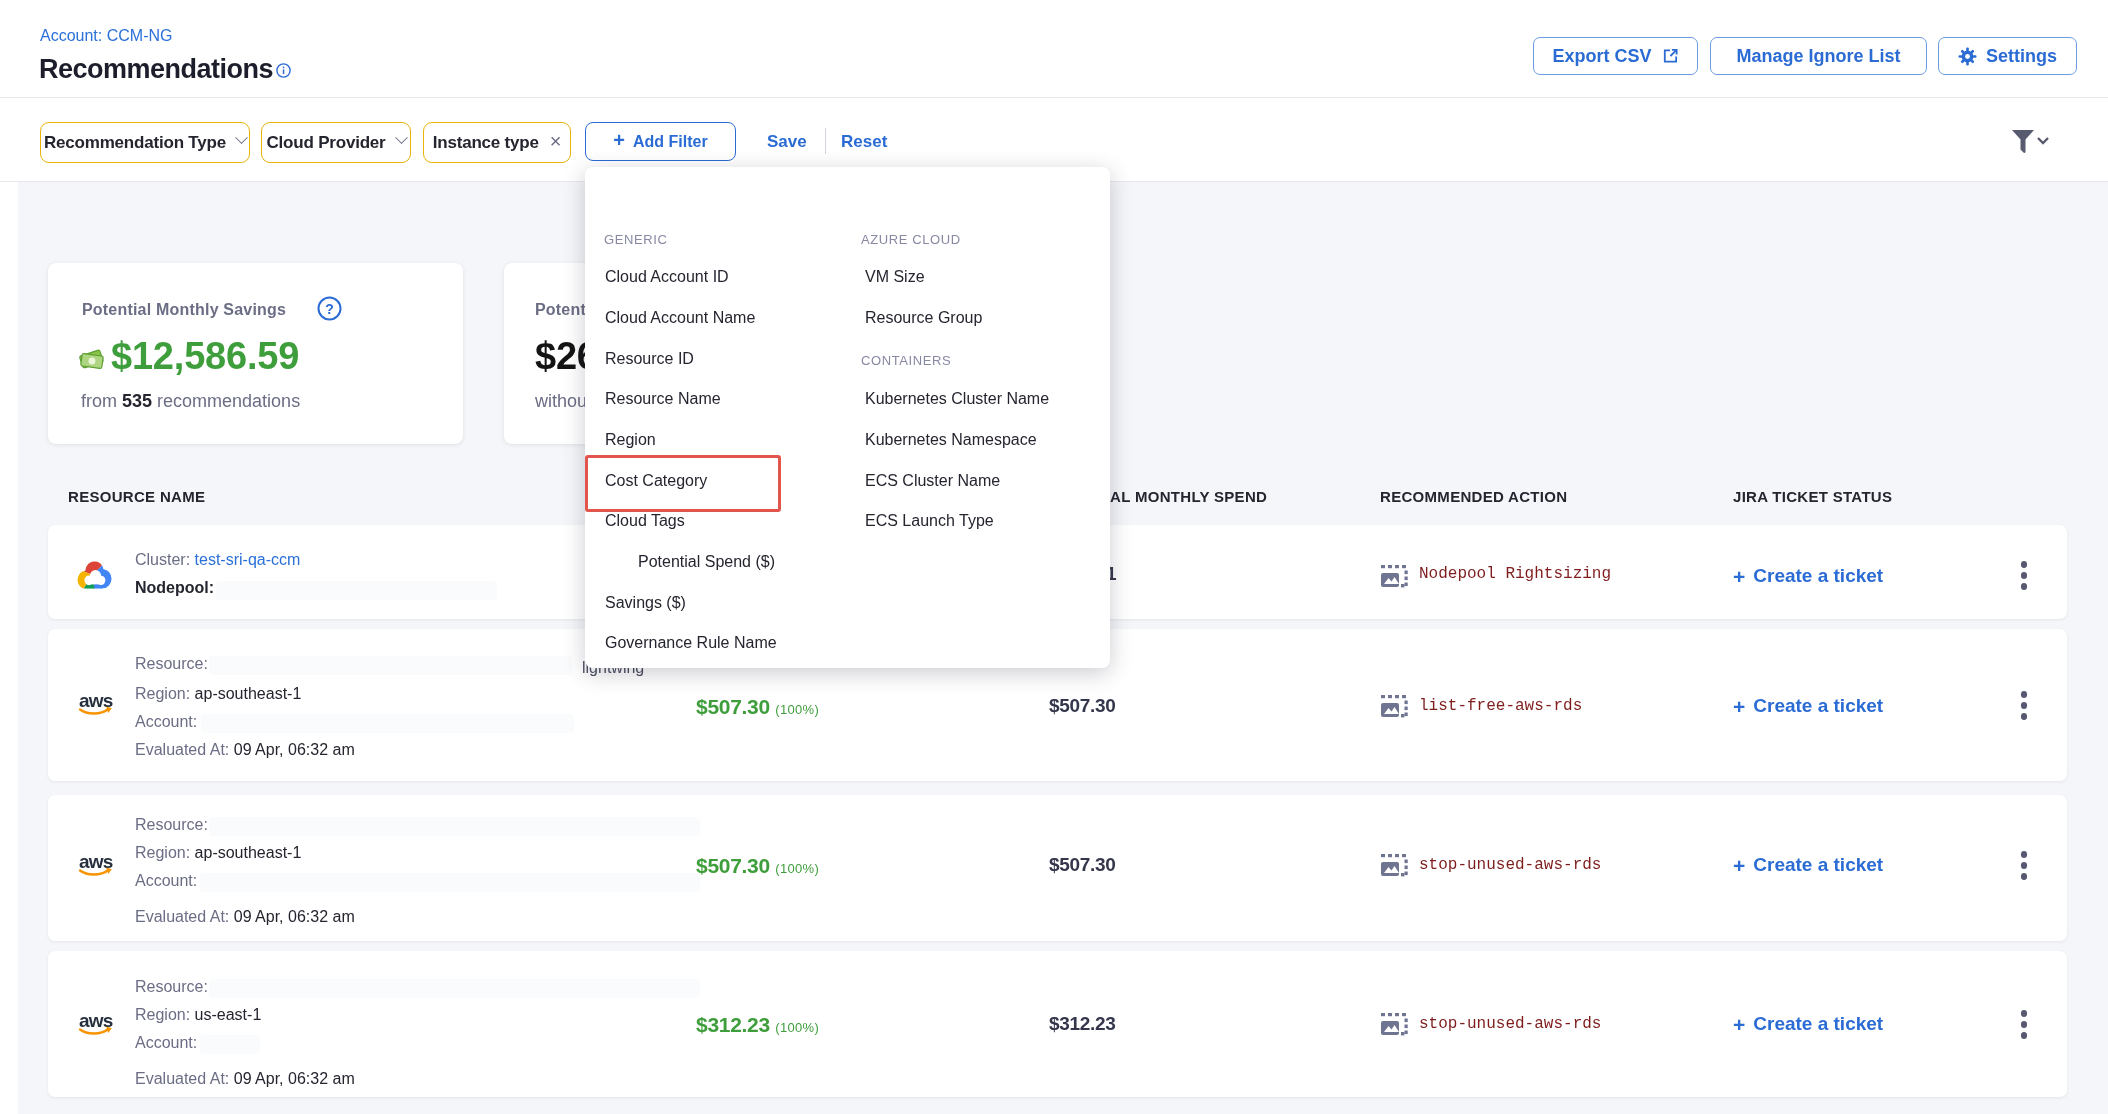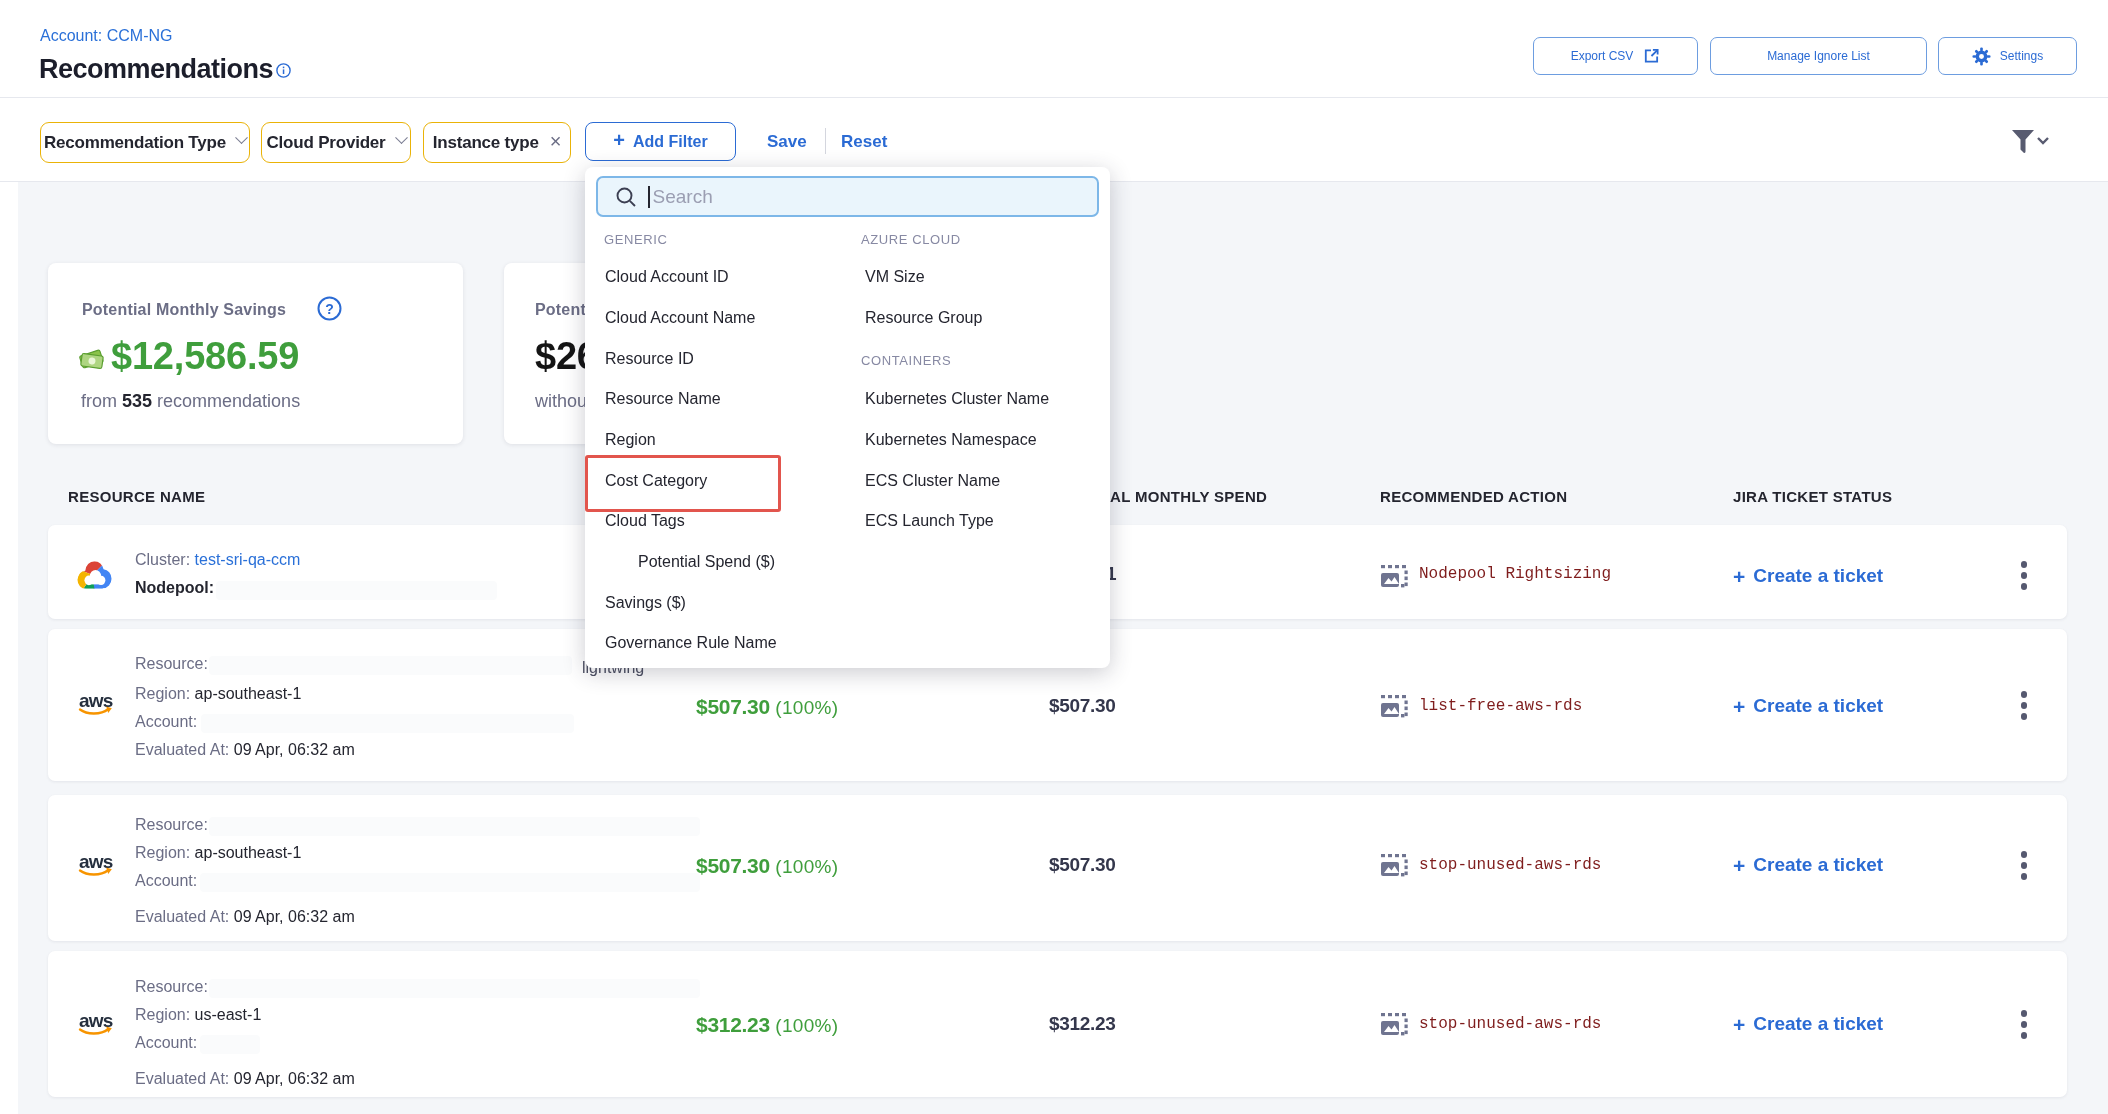--- a/index.html
+++ b/index.html
@@ -1,36 +1,36 @@
 <!DOCTYPE html>
 <html><head>
 <meta charset="utf-8">
 <style>
 * { margin:0; padding:0; box-sizing:border-box; }
 html,body { width:2108px; height:1114px; font-family:"Liberation Sans", sans-serif; background:#fff; overflow:hidden; }
 .abs { position:absolute; }
 #page { position:relative; width:2108px; height:1114px; background:#fff; }
 #bg { left:18px; top:182px; right:0; bottom:0; background:#f4f6f9; }
 .hline { height:1px; background:#e6e8ee; }
-.tbtn { position:absolute; top:37px; height:38px; border:1.5px solid #6d9de0; border-radius:7px; background:#fff; color:#2b6bd4; font-size:12px; font-weight:normal; display:flex; align-items:center; justify-content:center; gap:9px; }
+.tbtn { position:absolute; top:37px; height:38px; border:1.5px solid #6d9de0; border-radius:7px; background:#fff; color:#2b6bd4; font-size:18px; font-weight:bold; display:flex; align-items:center; justify-content:center; gap:9px; }
 .chip { position:absolute; top:122px; height:41px; border:1px solid #eab308; border-radius:9px; background:#fff; color:#24252f; font-size:17px; font-weight:bold; letter-spacing:-0.2px; display:flex; align-items:center; justify-content:center; gap:11px; white-space:nowrap; }
 .chev { width:9px; height:9px; border-right:1.8px solid #7a7d92; border-bottom:1.8px solid #7a7d92; transform:rotate(45deg) translate(-2px,-2px); margin-top:-4px; flex:none; }
 .card { position:absolute; top:263px; height:181px; background:#fff; border-radius:8px; box-shadow:0 1px 4px rgba(40,41,61,0.10); }
 .row { position:absolute; left:48px; width:2019px; background:#fff; border-radius:7px; box-shadow:0 1px 3px rgba(40,41,61,0.08); }
 .glabel { color:#6b6d85; font-size:16px; }
 .dval { color:#24252f; font-size:16px; }
 .pill { position:absolute; background:#fafbfc; border-radius:4px; height:19px; }
 .dots { position:absolute; left:1972px; width:8px; }
 .dots i { display:block; width:6.5px; height:6.5px; border-radius:50%; background:#565970; margin:0 auto 4.5px; }
 .ticket { position:absolute; color:#2b6bd4; font-size:19px; font-weight:bold; white-space:nowrap; }
 .ticket .pl { font-size:21px; font-weight:bold; margin-right:8px; vertical-align:-2px; }
 .actxt { position:absolute; color:#7f1d1d; font-size:16px; white-space:nowrap;font-family:Liberation Mono, monospace; }
 .money { position:absolute; font-size:19px; font-weight:bold; color:#34374c; letter-spacing:-0.3px; }
 .gmoney { position:absolute; font-size:21px; font-weight:bold; letter-spacing:-0.3px; color:#3f9e3c; }
-.gmoney span { font-size:19px; font-weight:normal; letter-spacing:0.3px;margin-top:20px; }
+.gmoney span { font-size:13px; font-weight:normal; letter-spacing:0.3px;margin-top:20px; }
 #popup { position:absolute; left:585px; top:167px; width:525px; height:501px; background:#fff; border-radius:8px; box-shadow:0 5px 22px rgba(40,41,61,0.24); z-index:50; }
 #searchbox { position:absolute; left:11px; top:9px; width:503px; height:41px; background:#eaf5fc; border:2px solid #7db7e8; border-radius:7px; display:flex; align-items:center; }
 .pitem { position:absolute; font-size:16px; color:#24252f; white-space:nowrap; }
 .psect { position:absolute; font-size:13px; color:#8789a3; letter-spacing:0.6px; white-space:nowrap; }
 #redbox { position:absolute; left:585px; top:455px; width:196px; height:57px; border:3.5px solid #e2554d; border-radius:3px; z-index:60; }
 .thead { position:absolute; top:488px; font-size:15px; font-weight:bold; color:#24252f; letter-spacing:0.3px; white-space:nowrap; }
 .awsic, .acic { position:absolute; }
 </style>
 </head>
 <body>
@@ -271,28 +271,20 @@
     <div class="actxt" style="left:1371px;top:64px;">stop-unused-aws-rds</div>
     <div class="ticket" style="left:1685px;top:62px;"><span class="pl">+</span>Create a ticket</div>
     <div class="dots" style="top:59px;">
         <i></i>
         <i></i>
         <i></i>
       </div>
   </div>
 
   <div id="popup">
-    <div id="searchbox">
-      <svg style="margin-left:17px;" width="22" height="22" viewBox="0 0 22 22" fill="none" stroke="#3c3f52" stroke-width="1.9">
-          <circle cx="9.5" cy="9.5" r="7"></circle>
-          <path d="M14.8 14.8 L20 20"></path>
-        </svg>
-      <div style="width:1.5px;height:22px;background:#24252f;margin-left:11px;"></div>
-      <span style="color:#9b9eb2;font-size:19px;margin-left:3px;">Search</span>
-    </div>
     <div class="psect" style="left:19px;top:65px;">GENERIC</div>
     <div class="pitem" style="left:20px;top:101px;">Cloud Account ID</div>
     <div class="pitem" style="left:20px;top:142px;">Cloud Account Name</div>
     <div class="pitem" style="left:20px;top:183px;">Resource ID</div>
     <div class="pitem" style="left:20px;top:223px;">Resource Name</div>
     <div class="pitem" style="left:20px;top:264px;">Region</div>
     <div class="pitem" style="left:20px;top:305px;">Cost Category</div>
     <div class="pitem" style="left:20px;top:345px;">Cloud Tags</div>
     <div class="pitem" style="left:20px;top:386px;margin-left:33px;">Potential Spend ($)</div>
     <div class="pitem" style="left:20px;top:427px;">Savings ($)</div>

